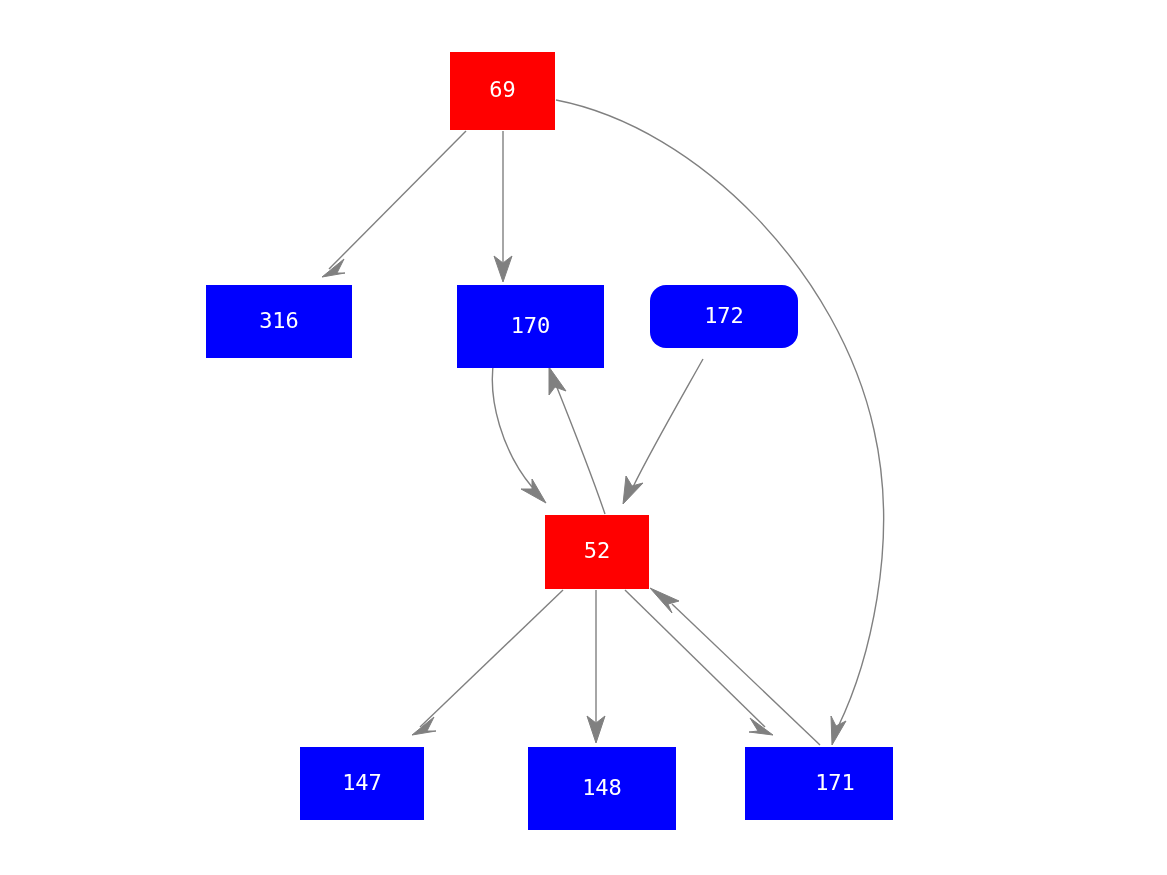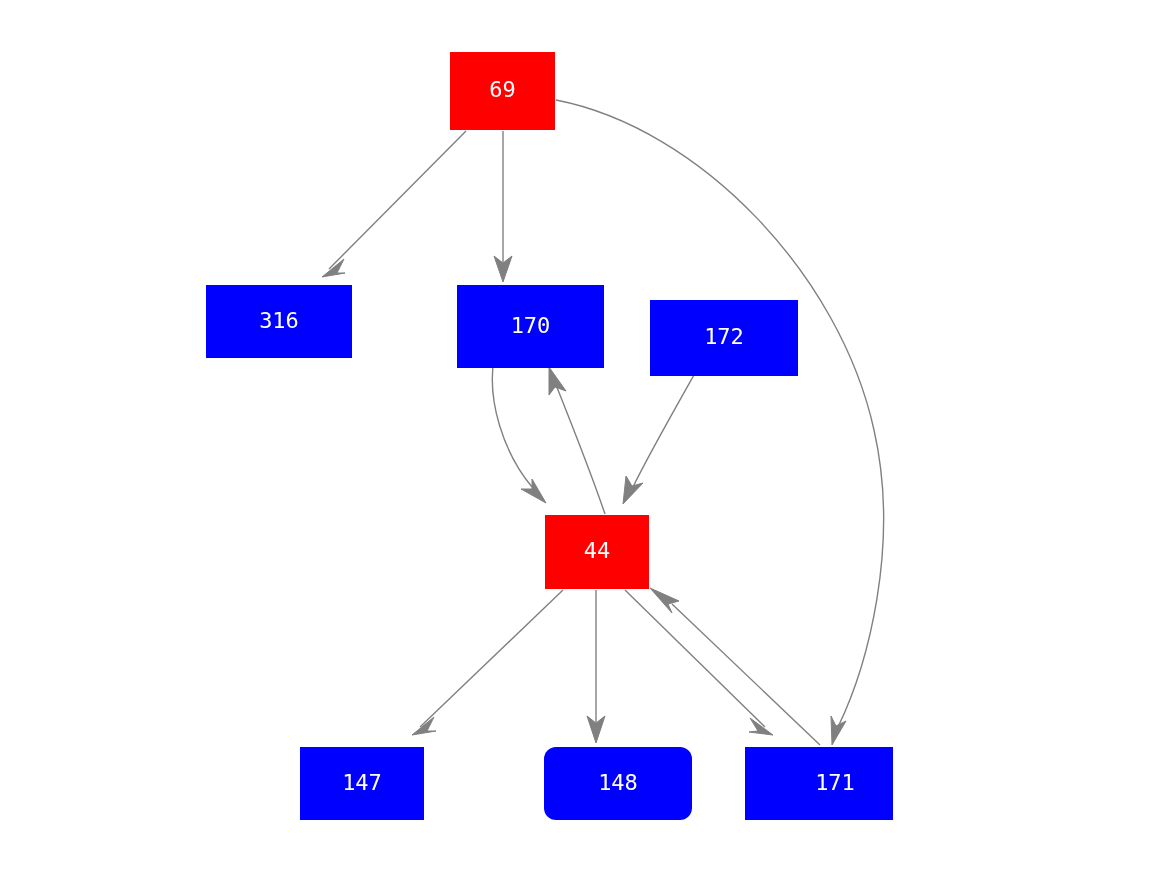--- a/index.html
+++ b/index.html
@@ -122,33 +122,33 @@
   </div>
 
   <div class="graph-node node-blue" style="left:206px; top:285px; width:146px; height:73px;">
     <span class="node-label">316</span>
   </div>
 
   <div class="graph-node node-blue" style="left:429px; top:285px; width:147px; height:83px;margin-left:28px;">
     <span class="node-label">170</span>
   </div>
 
-  <div class="graph-node node-blue" style="left:650px; top:300px; width:148px; height:76px;">
+  <div class="graph-node node-blue" style="left:650px; top:285px; width:148px; height:63px;border-radius:16px;">
     <span class="node-label">172</span>
   </div>
 
   <div class="graph-node node-red" style="left:545px; top:515px; width:104px; height:74px;">
-    <span class="node-label">44</span>
+    <span class="node-label">52</span>
   </div>
 
   <div class="graph-node node-blue" style="left:300px; top:747px; width:124px; height:73px;">
     <span class="node-label">147</span>
   </div>
 
-  <div class="graph-node node-blue" style="left:544px; top:747px; width:148px; height:73px;border-radius:12px;">
+  <div class="graph-node node-blue" style="left:528px; top:747px; width:148px; height:83px;">
     <span class="node-label">148</span>
   </div>
 
   <div class="graph-node node-blue" style="left:745px; top:747px; width:148px; height:73px;padding-left:32px;">
     <span class="node-label">171</span>
   </div>
 
 </div>
 
 </body></html>

